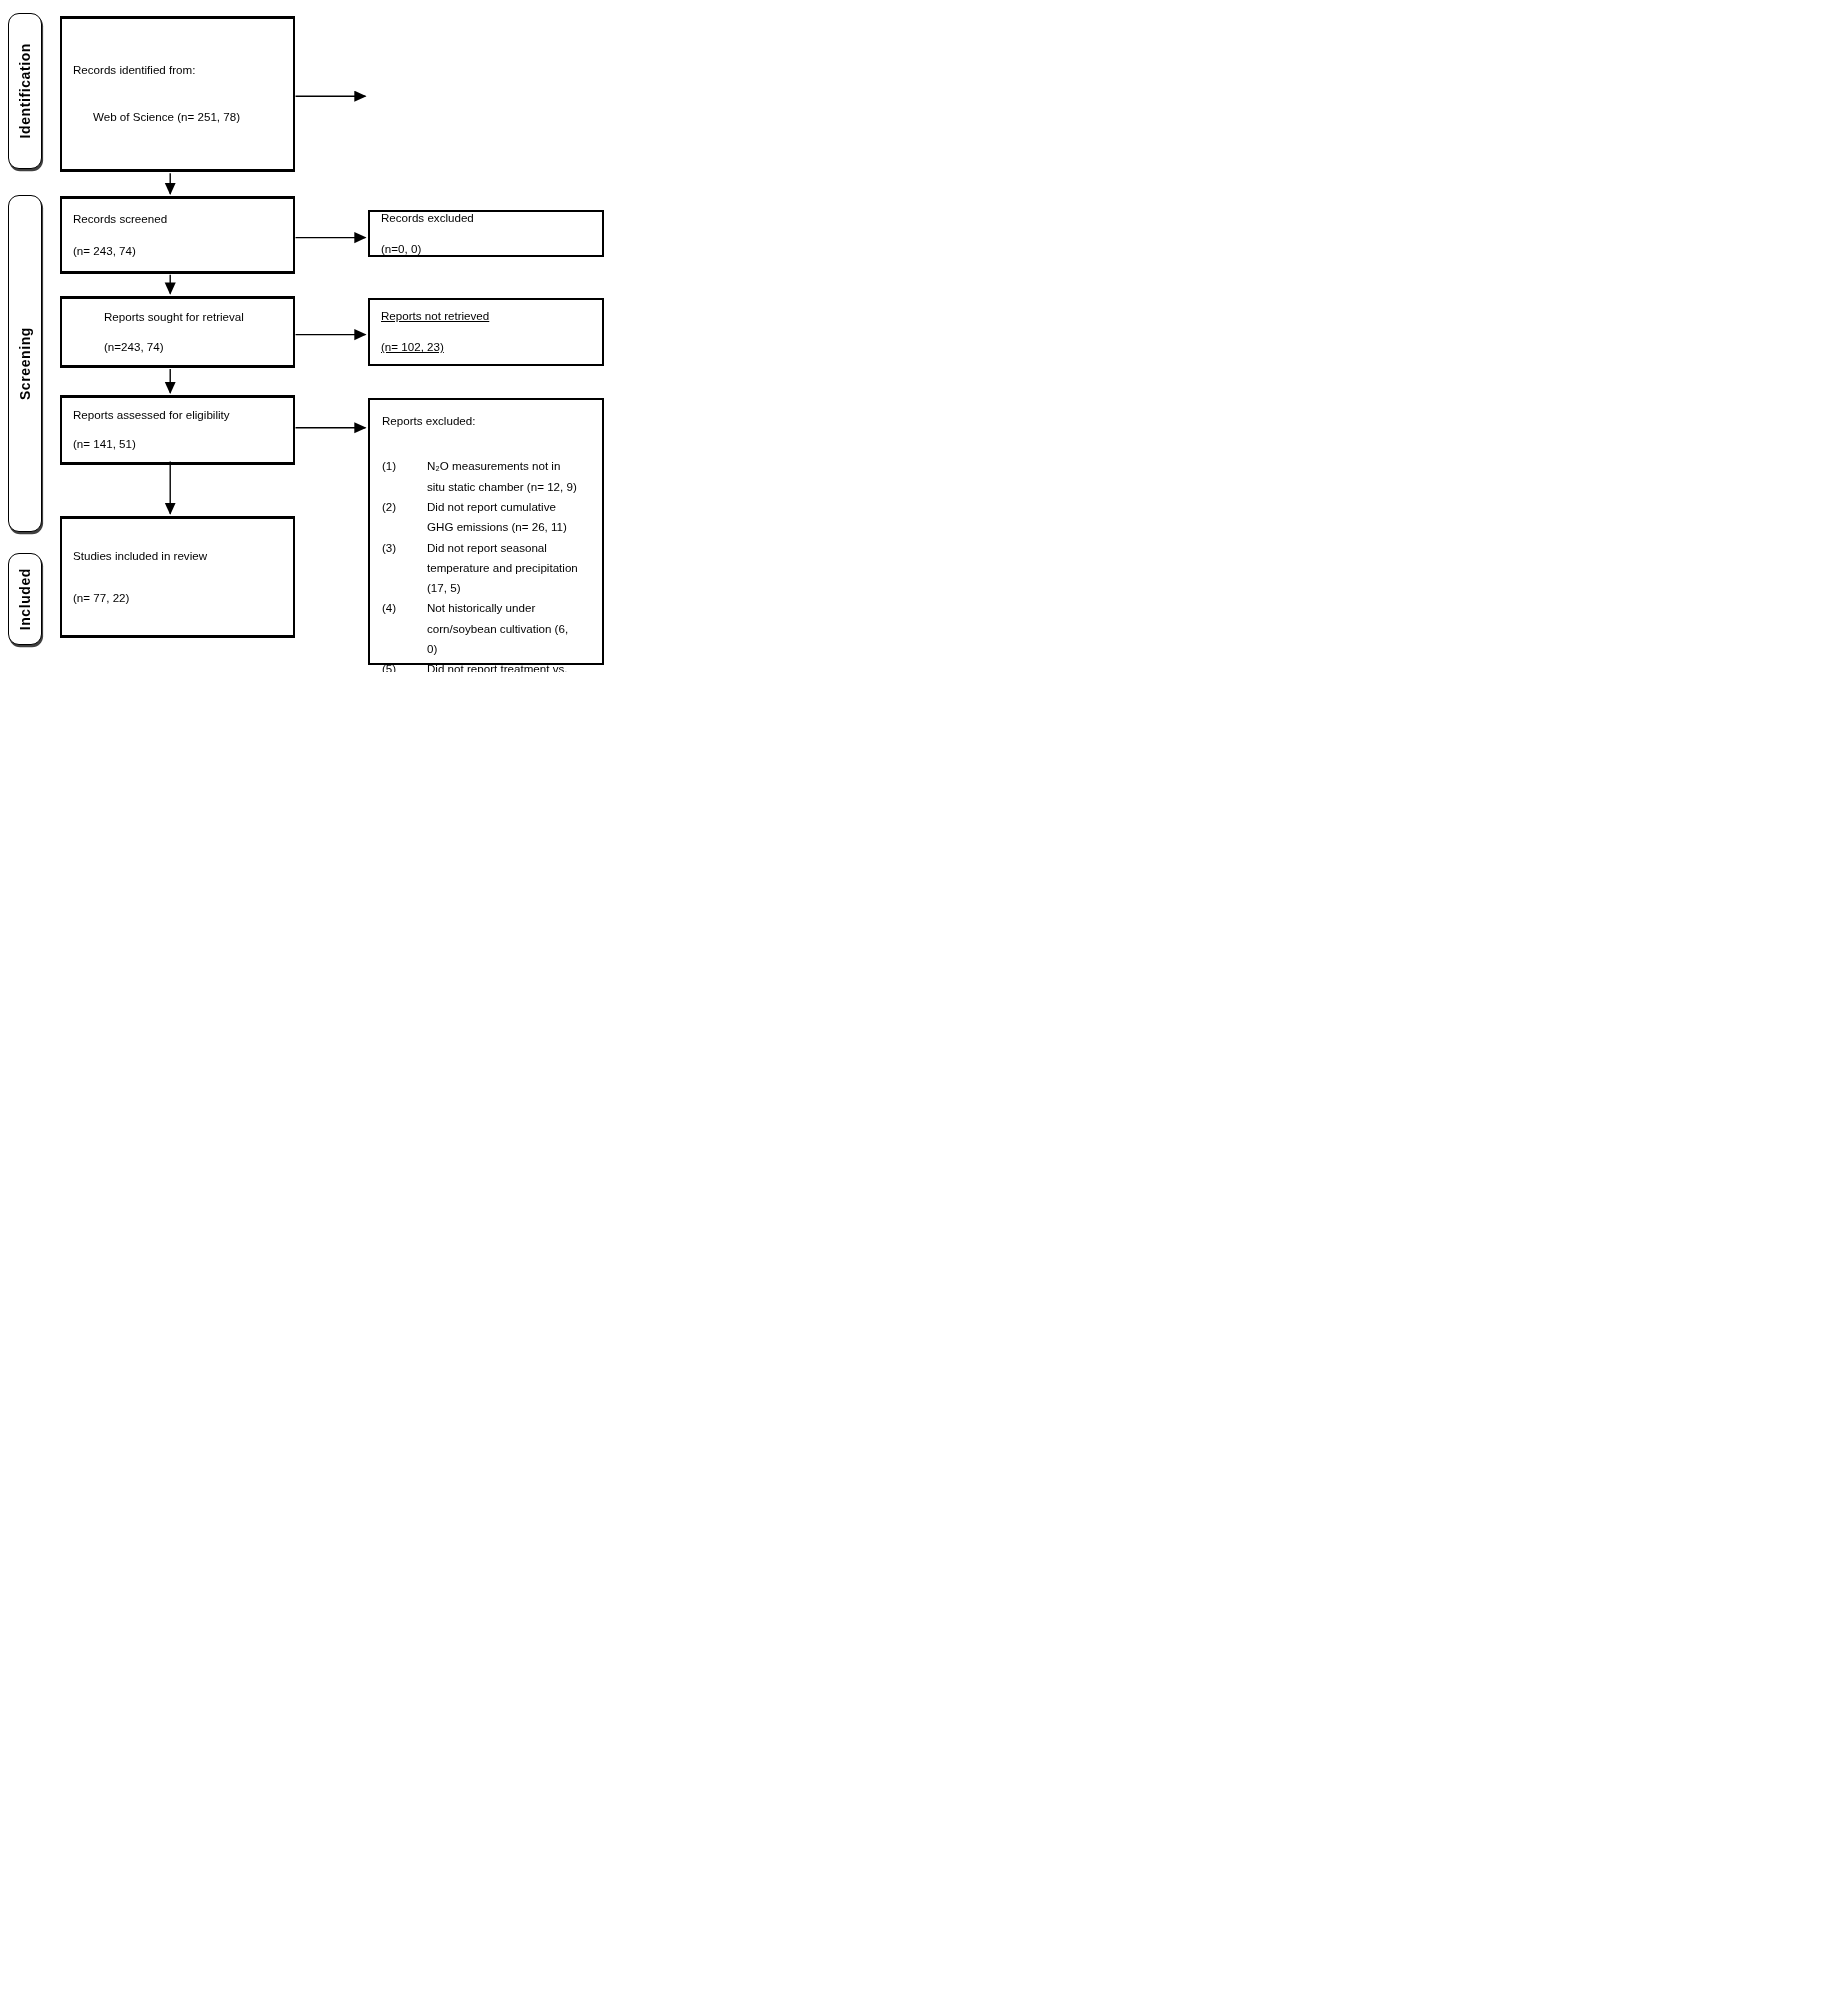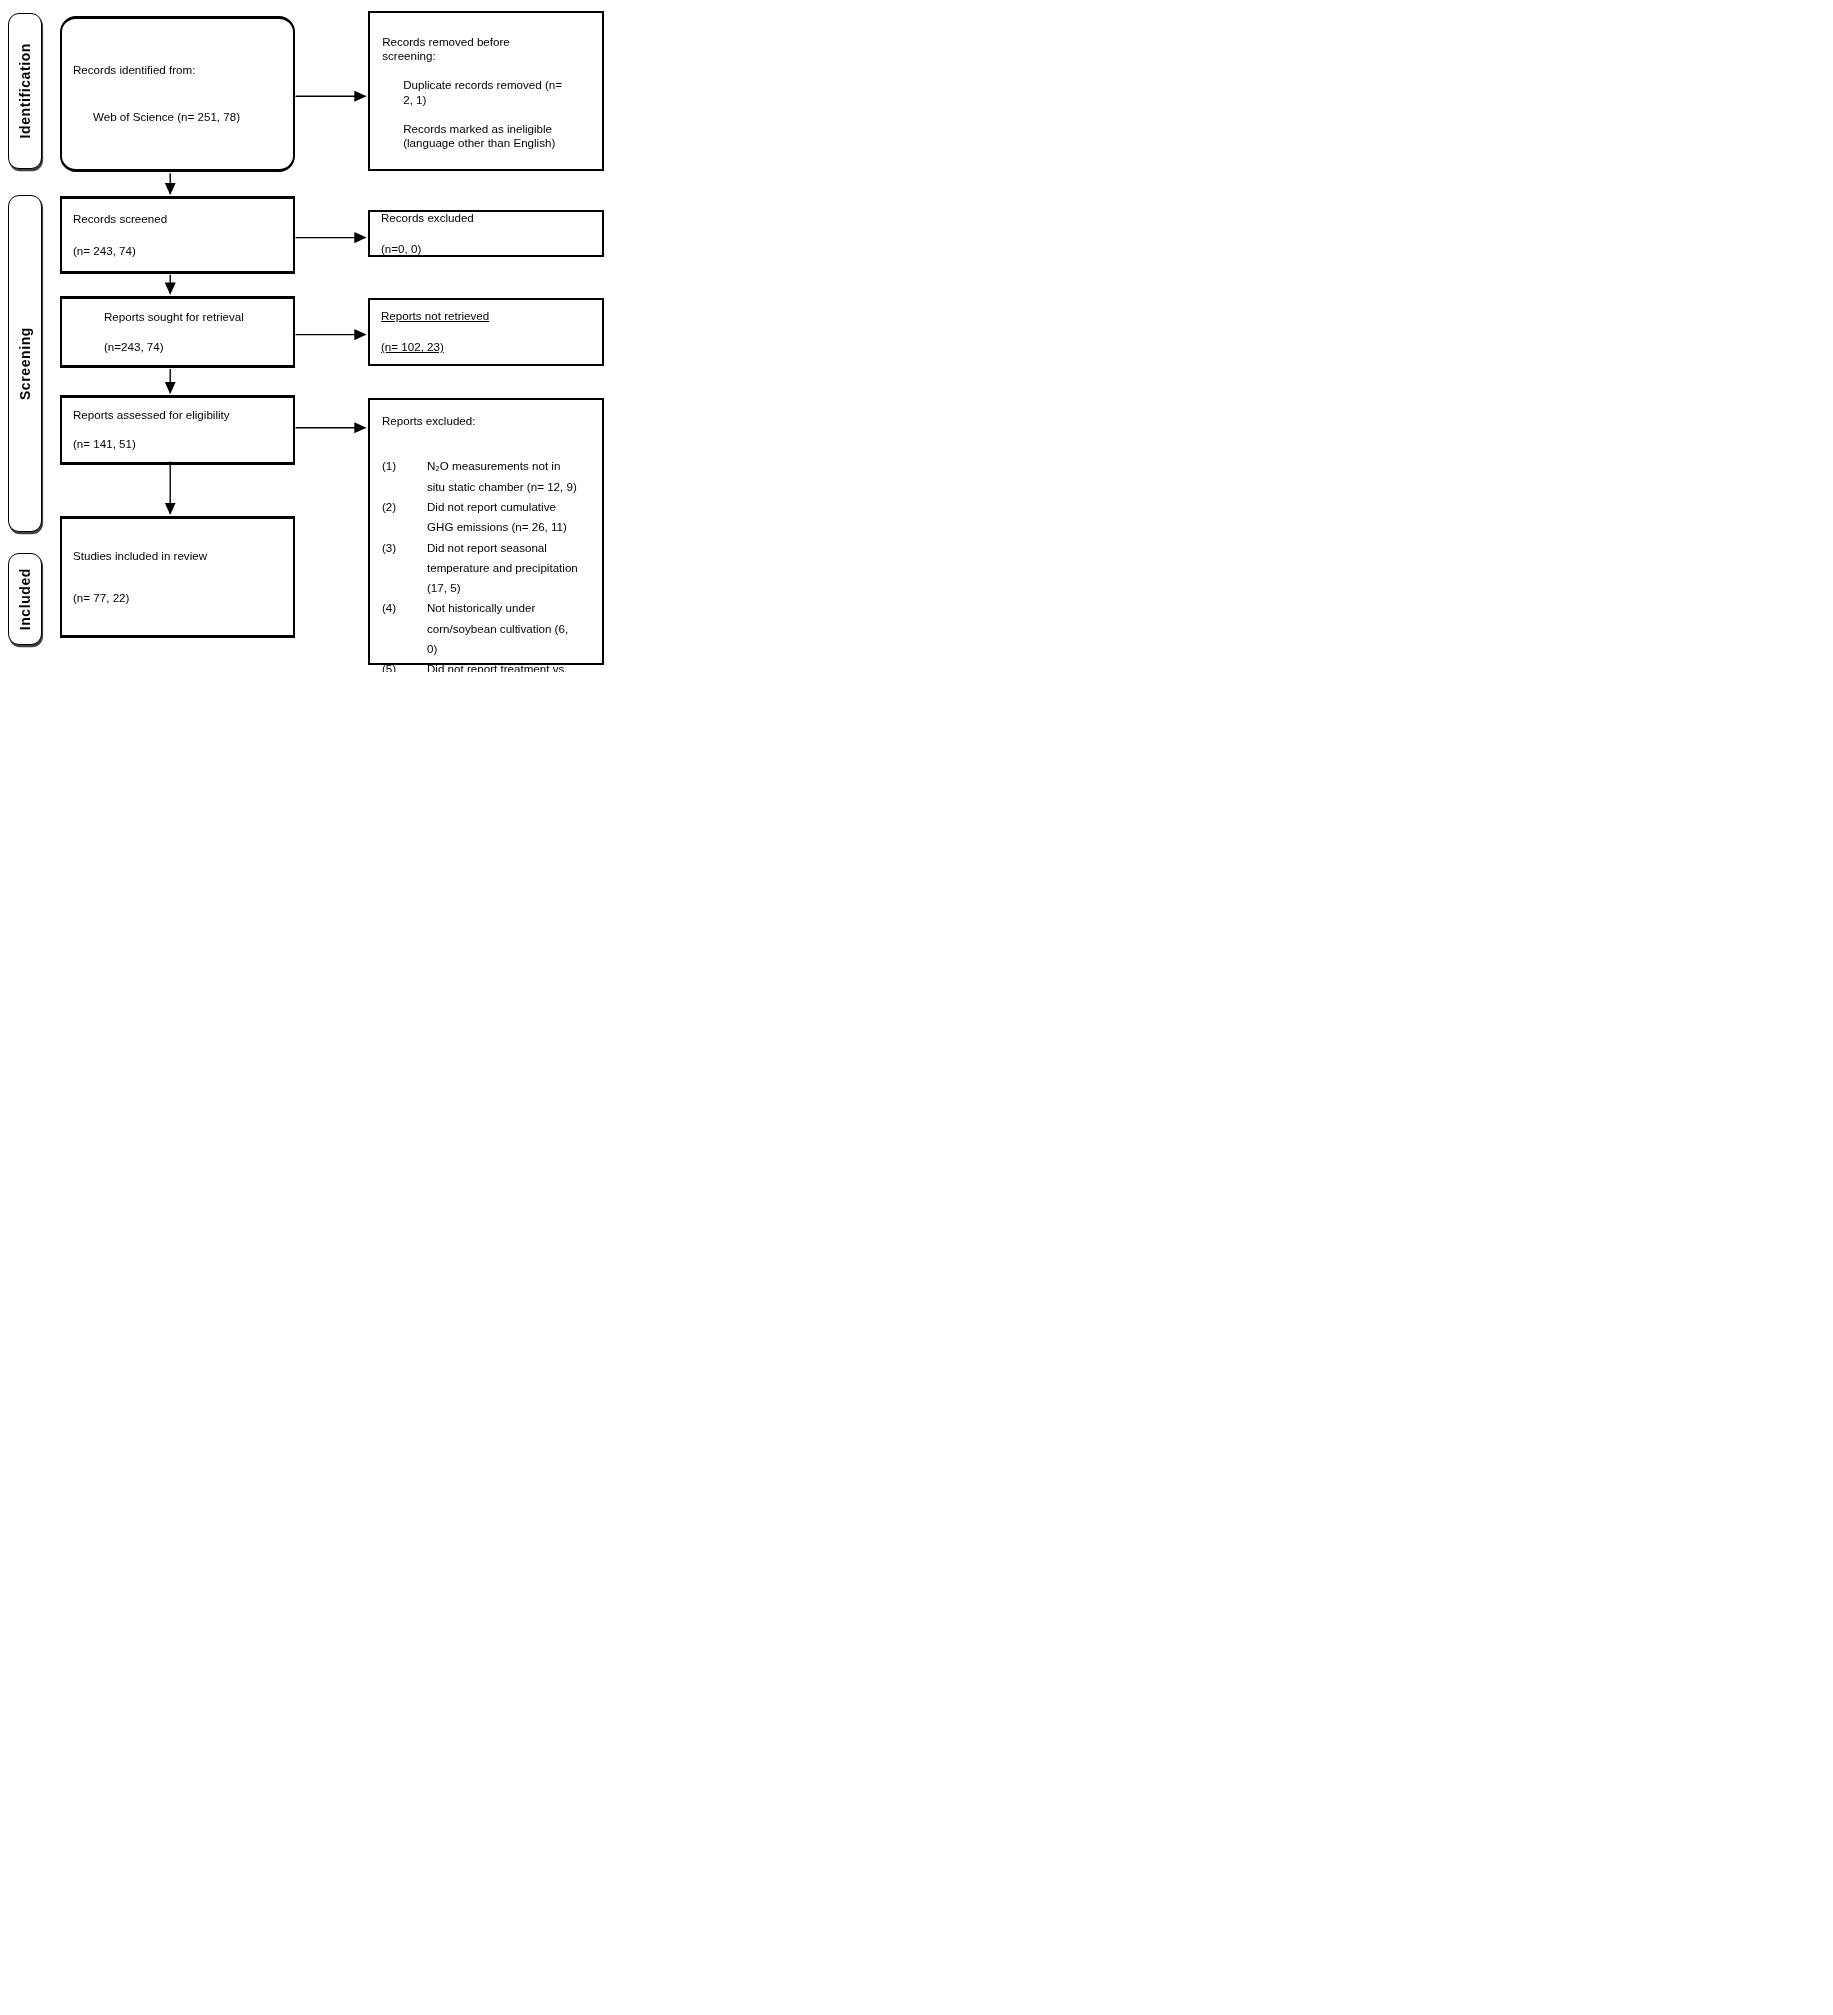--- a/index.html
+++ b/index.html
@@ -62,21 +62,21 @@
   #box-identified     { top: 15.5px;  height: 156px; }
   #box-screened       { top: 196px; height: 78px; }
   #box-sought         { top: 296px; height: 72px; padding-left: 42px; }
   #box-assessed       { top: 395px; height: 70px; }
   #box-included       { top: 516px; height: 122px; }
   #box-removed        { top: 11px;  height: 160px; padding: 22px 11px 0 12.2px; }
   #box-excluded       { top: 210px; height: 47px; }
   #box-not-retrieved  { top: 298px; height: 68px; text-decoration: underline; }
   #box-rep-excluded   { top: 398px; height: 267px; padding: 14px 9px 0 12px; }
 
-  .gap60 { row-gap: 33px; border-radius: 16px; }
+  .gap60 { row-gap: 33px; }
   .gap48 { row-gap: 27px; }
   .gap32 { row-gap: 18px; }
   .gap30 { row-gap: 16.6px; }
   .gap28 { row-gap: 15.5px; }
   .gap26 { row-gap: 14.4px; }
 
   .indent { padding-left: 20px; }
 
   
   #box-removed .hdr { max-width: 166px; }
@@ -133,25 +133,20 @@
   <div class="box left-col centered gap26" id="box-assessed">
     <div>Reports assessed for eligibility</div>
     <div>(n= 141, 51)</div>
   </div>
 
   <div class="box left-col centered gap48" id="box-included">
     <div>Studies included in review</div>
     <div>(n= 77, 22)</div>
   </div>
 
-  <div class="box right-col" id="box-removed">
-    <div class="hdr">Records removed before screening:</div>
-    <div class="sub">Duplicate records removed (n= 2, 1)</div>
-    <div class="sub">Records marked as ineligible (language other than English)</div>
-  </div>
 
   <div class="box right-col centered gap30" id="box-excluded">
     <div>Records excluded</div>
     <div>(n=0, 0)</div>
   </div>
 
   <div class="box right-col centered gap30" id="box-not-retrieved">
     <div>Reports not retrieved</div>
     <div>(n= 102, 23)</div>
   </div>

